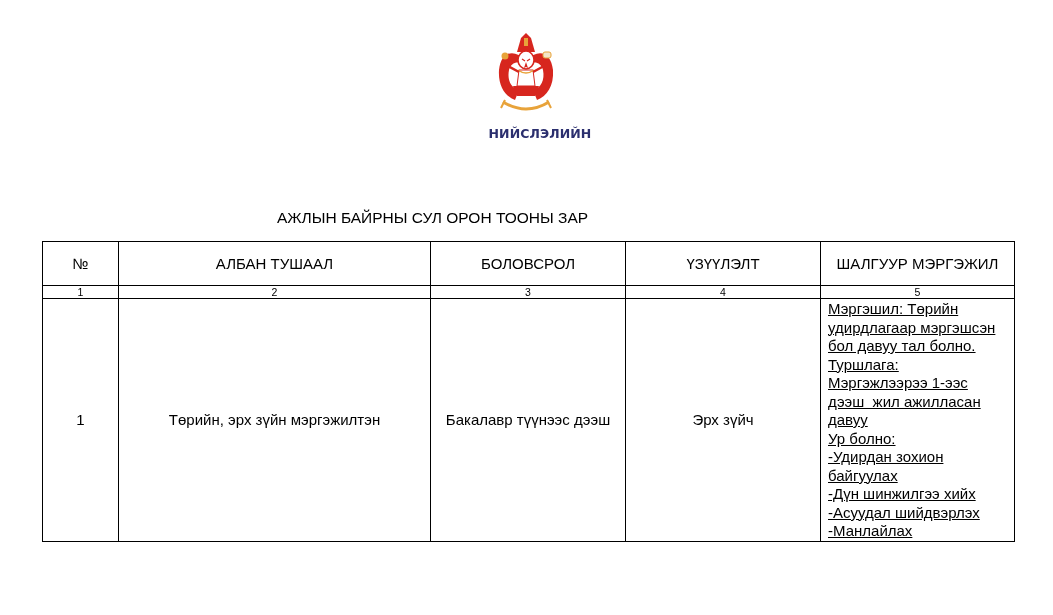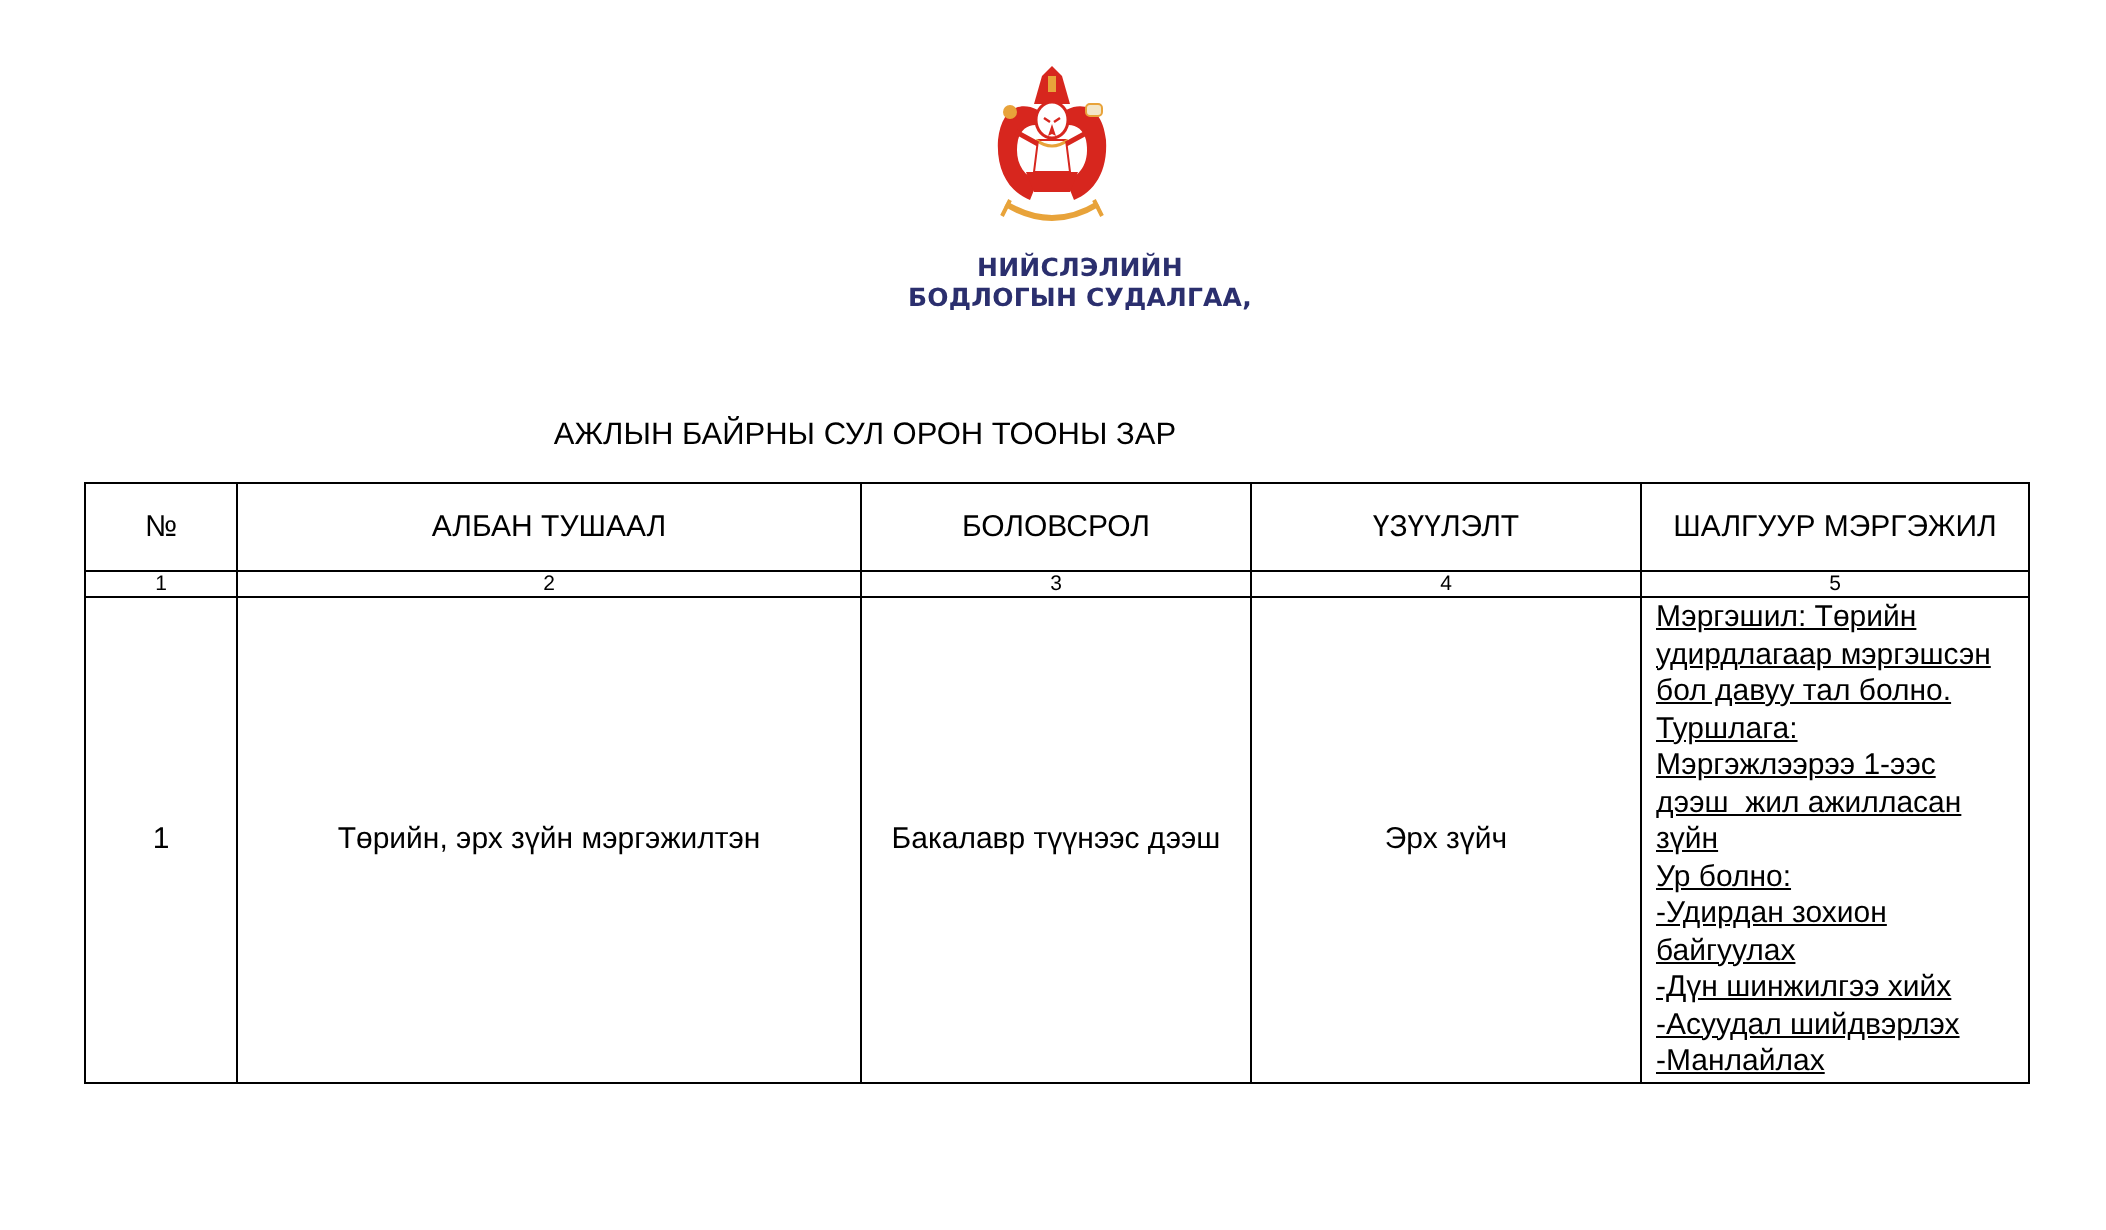--- a/index.html
+++ b/index.html
@@ -47,21 +47,20 @@
     <path d="M8 72 Q31 86 54 72" fill="none" stroke="#e8a33a" stroke-width="3"></path>
     <path d="M10 70 L6 78 M52 70 L56 78" stroke="#e8a33a" stroke-width="2"></path>
 
     <circle cx="10" cy="26" r="3.5" fill="#e8a33a"></circle>
     <rect x="48" y="22" width="8" height="6" rx="2" fill="#f3e6c8" stroke="#e8a33a" stroke-width="1"></rect>
   </svg>
 </div>
 
 <div class="org">
   <div>НИЙСЛЭЛИЙН</div>
-  <div>БОДЛОГЫН СУДАЛГАА,</div>
 </div>
 
 <div class="doc-title">АЖЛЫН БАЙРНЫ СУЛ ОРОН ТООНЫ ЗАР</div>
 
 <table>
   <colgroup>
     <col style="width:76px">
     <col style="width:312px">
     <col style="width:195px">
     <col style="width:195px">
@@ -87,21 +86,21 @@
     <td>Төрийн, эрх зүйн мэргэжилтэн</td>
     <td>Бакалавр түүнээс дээш</td>
     <td>Эрх зүйч</td>
     <td class="criteria">
       <span class="crit-line">Мэргэшил: Төрийн</span>
       <span class="crit-line">удирдлагаар мэргэшсэн</span>
       <span class="crit-line">бол давуу тал болно.</span>
       <span class="crit-line">Туршлага:</span>
       <span class="crit-line">Мэргэжлээрээ 1-ээс</span>
       <span class="crit-line">дээш  жил ажилласан</span>
-      <span class="crit-line">зүйн</span>
+      <span class="crit-line">давуу</span>
       <span class="crit-line">Ур болно:</span>
       <span class="crit-line">-Удирдан зохион</span>
       <span class="crit-line">байгуулах</span>
       <span class="crit-line">-Дүн шинжилгээ хийх</span>
       <span class="crit-line">-Асуудал шийдвэрлэх</span>
       <span class="crit-line">-Манлайлах</span>
     </td>
   </tr>
 </tbody>
   </table>

